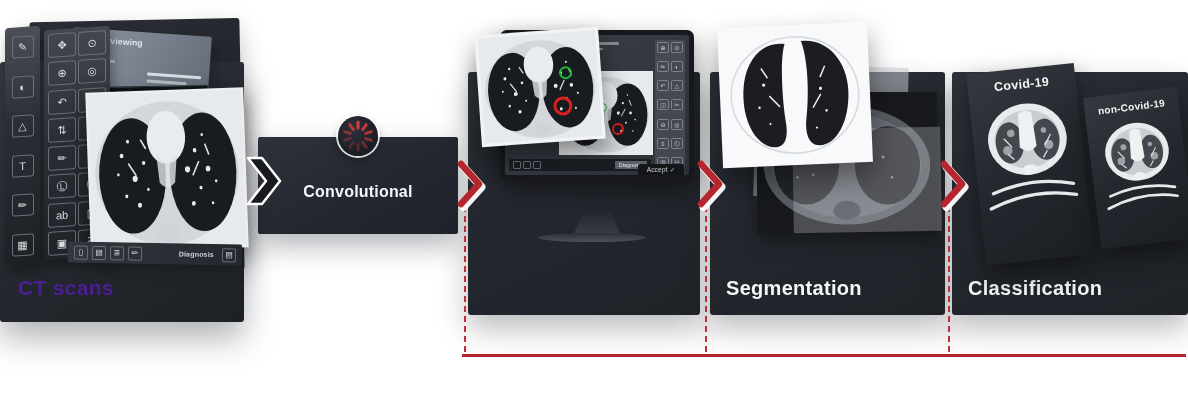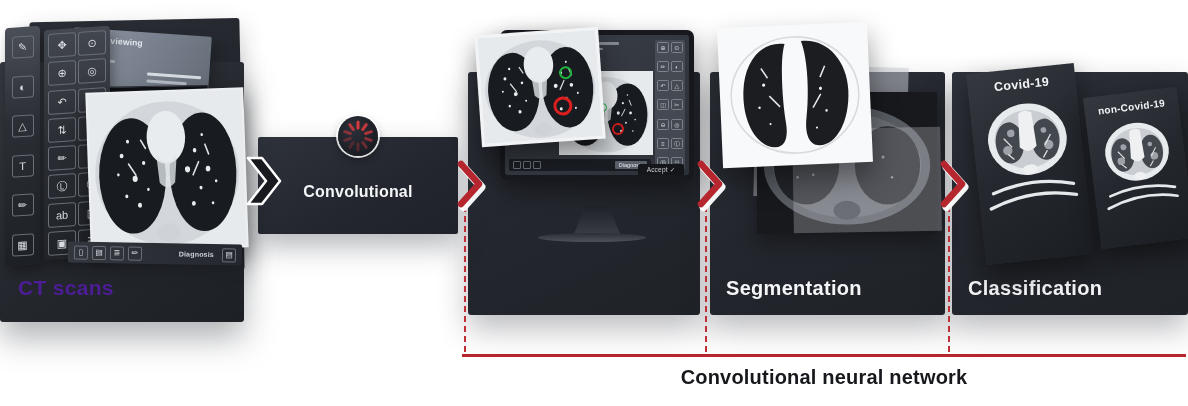--- a/index.html
+++ b/index.html
@@ -393,15 +393,14 @@
     <svg width="76" height="99" viewBox="0 0 100 130">
         <use href="#ctCls"></use>
       </svg>
   </div>
   <div class="panel-label" style="left:968px; top:277px;">Classification</div>
 
   <div class="dash" style="left:464px;"></div>
   <div class="dash" style="left:705px;"></div>
   <div class="dash" style="left:948px;"></div>
   <div class="abs cnn-line"></div>
-  <div class="abs cnn-text">Convolutional neural network</div>
 
 </div>
 
 </body></html>

